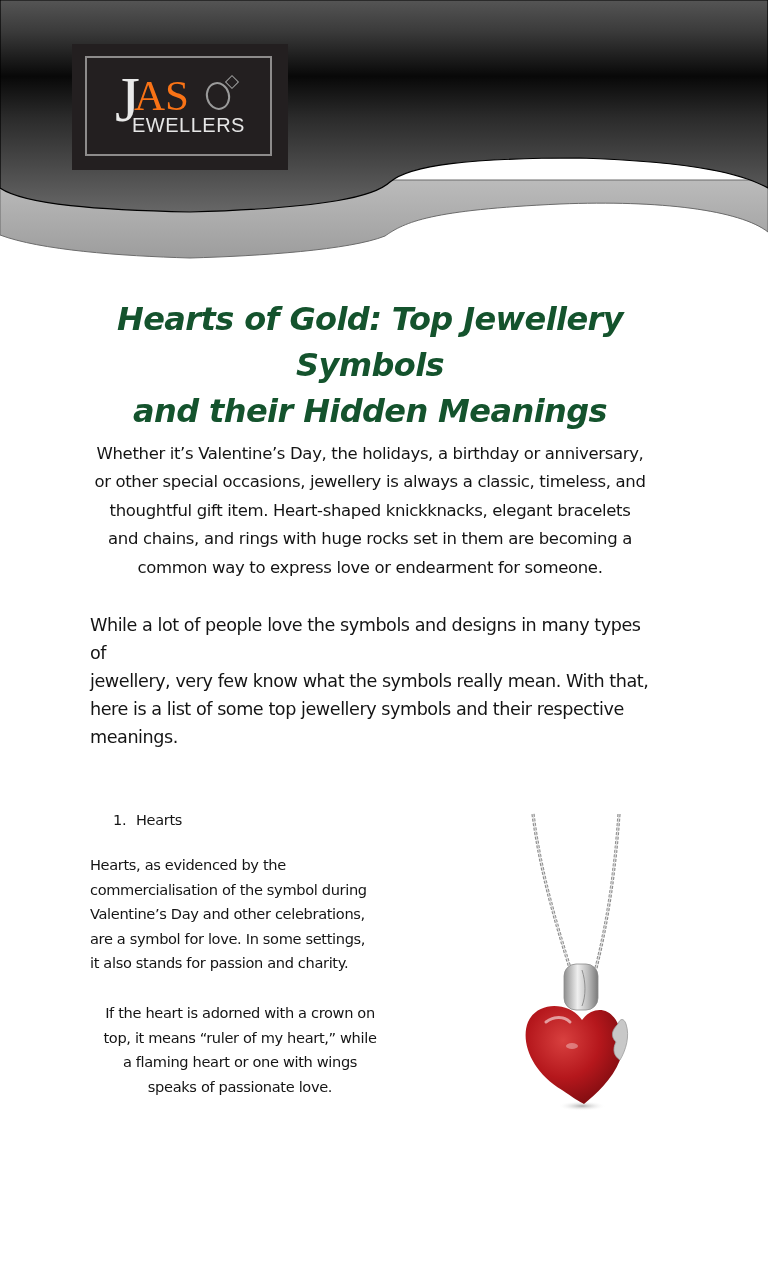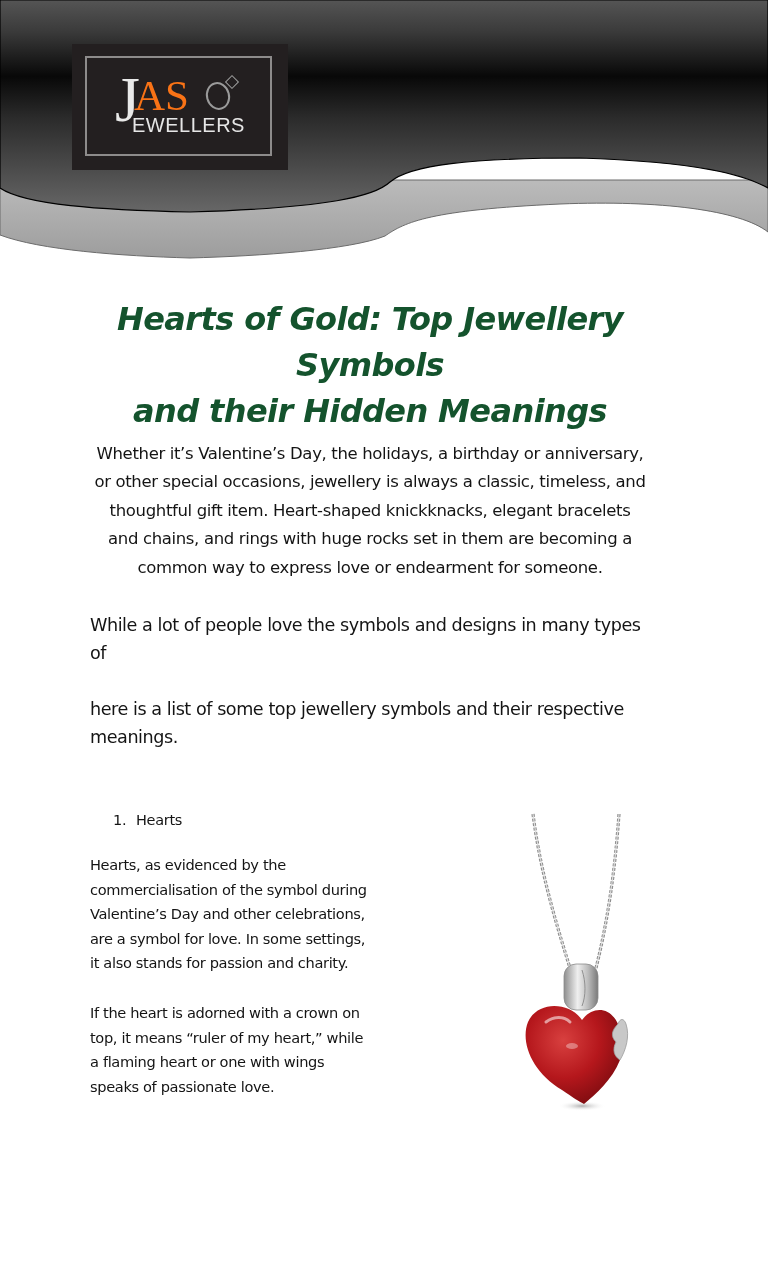--- a/index.html
+++ b/index.html
@@ -131,21 +131,21 @@
       position: absolute;
       left: 90px;
       width: 300px;
       font-family: "DejaVu Sans", sans-serif;
       font-size: 14.6px;
       line-height: 24.6px;
       color: #141414;
       letter-spacing: -0.35px;
     }
     .section-text.p1 { top: 853px; }
-    .section-text.p2 { top: 1001px; }
+    .section-text.p2 { top: 1001px; text-align: center; }
     .pendant {
       position: absolute;
       left: 500px;
       top: 810px;
       width: 160px;
       height: 310px;
     }
   </style>
 </head>
 <body>
@@ -189,21 +189,21 @@
 <div class="intro">
   <span>Whether it’s Valentine’s Day, the holidays, a birthday or anniversary,</span><br>
   <span>or other special occasions, jewellery is always a classic, timeless, and</span><br>
   <span>thoughtful gift item. Heart-shaped knickknacks, elegant bracelets</span><br>
   <span>and chains, and rings with huge rocks set in them are becoming a</span><br>
   <span>common way to express love or endearment for someone.</span>
 </div>
 
 <div class="para2">
   <span>While a lot of people love the symbols and designs in many types of</span><br>
-  <br>
+  <span>jewellery, very few know what the symbols really mean. With that,</span><br>
   <span>here is a list of some top jewellery symbols and their respective</span><br>
   <span>meanings.</span>
 </div>
 
 <div class="list-heading">
   <span class="num">1.</span><span>Hearts</span>
 </div>
 
 <div class="section-text p1">
   <span>Hearts, as evidenced by the</span><br>

